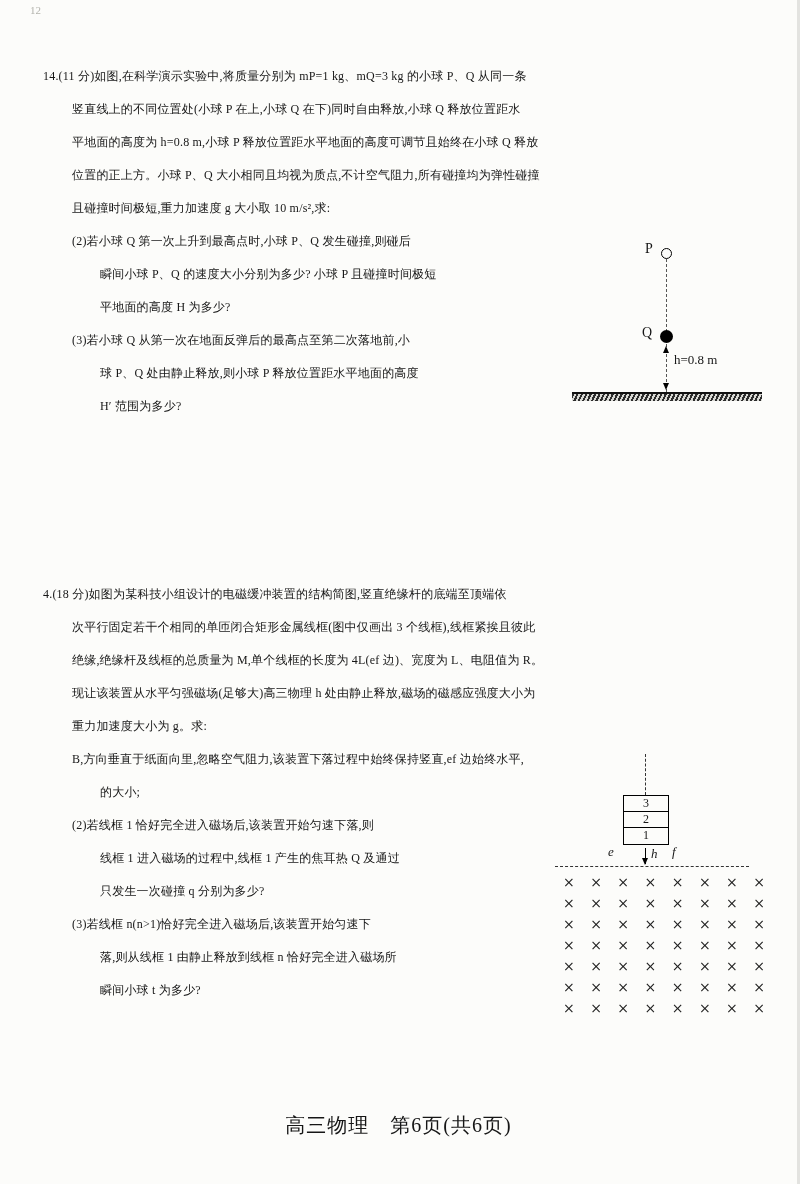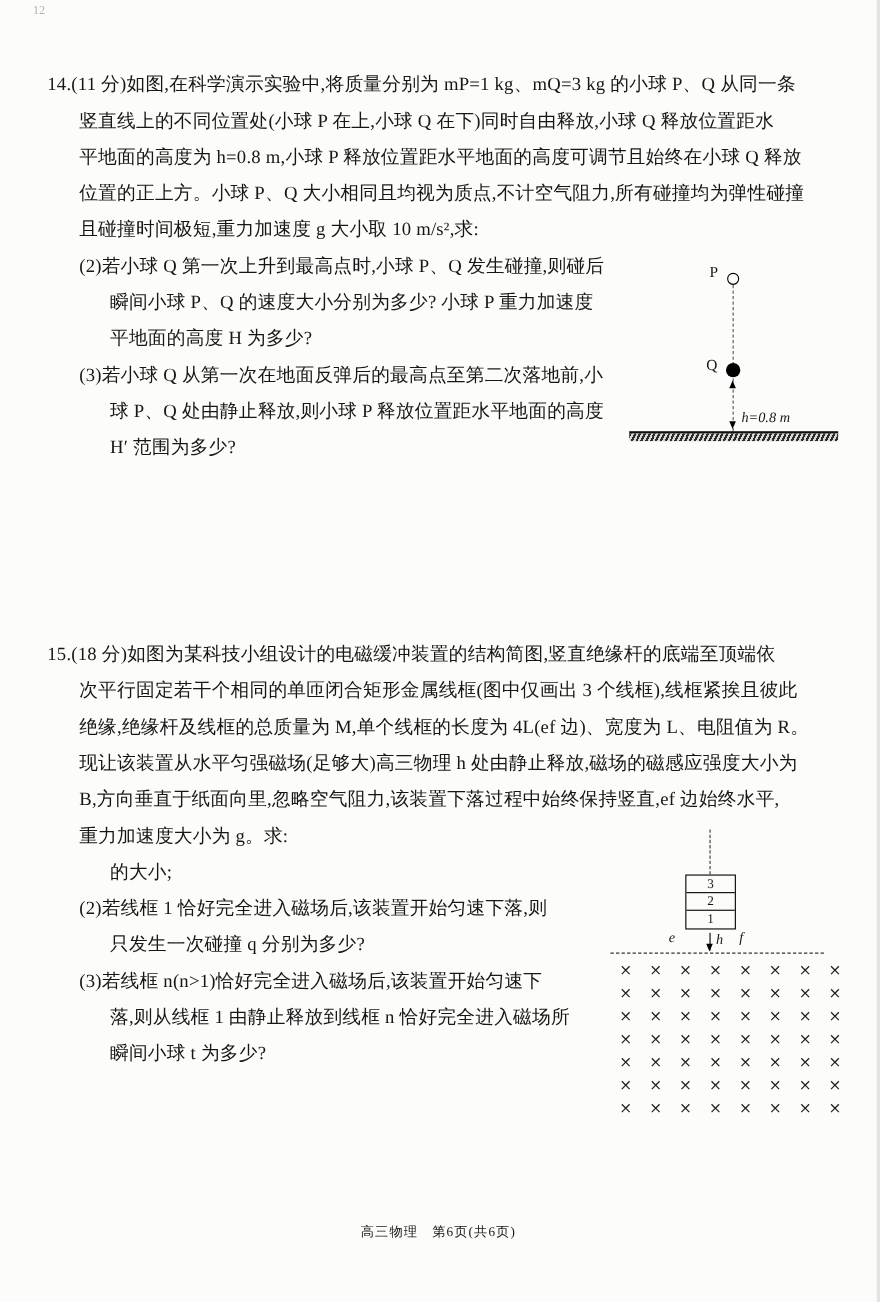--- a/index.html
+++ b/index.html
@@ -5,37 +5,37 @@
   * { margin:0; padding:0; box-sizing:border-box; }
   html,body { width:800px; height:1184px; }
   body { background:#efefed; font-family:"Liberation Serif","DejaVu Serif",serif; }
   .page { position:relative; width:800px; height:1184px; background:#fcfcfa; overflow:hidden;
           color:#161616; border-right:3px solid #e3e3e0; }
   .artifact { position:absolute; left:30px; top:4px; font-size:11px; color:#b3b3ad; }
 
   .textblock { position:absolute; left:43px; right:28px; z-index:1; }
   .p14 { top:60px; }
   .p15 { top:578px; }
-  .textline { white-space:nowrap; font-size:17px; height:33px; line-height:33px;
+  .textline { white-space:nowrap; font-size:12px; height:33px; line-height:33px;
               letter-spacing:0.2px; overflow:visible; }
   .ind0 { padding-left:0; }
   .ind1 { padding-left:29px; }
   .ind2 { padding-left:57px; }
 
   
   .diag14 { position:absolute; left:570px; top:236px; width:196px; height:176px; z-index:2; }
   .diag14 .dropline { position:absolute; left:96px; top:18px; height:138px; width:0;
                       border-left:1px dashed #555; }
   .ballP { position:absolute; left:91px; top:12px; width:11px; height:11px; border:1.6px solid #000;
            border-radius:50%; background:#fcfcfa; }
   .ballQ { position:absolute; left:90px; top:94px; width:13px; height:13px; background:#000;
            border-radius:50%; }
   .lblP { position:absolute; left:75px; top:5px; font-size:14px; }
   .lblQ { position:absolute; left:72px; top:89px; font-size:14px; }
-  .lblH14 { position:absolute; left:104px; top:136px; font-size:13px; font-style:italic; }
+  .lblH14 { position:absolute; left:104px; top:116px; font-size:13px; }
   .ground { position:absolute; left:2px; top:156px; width:190px; height:9px;
             border-top:2px solid #111;
             background:repeating-linear-gradient(115deg,#2c2c2c 0 2px,#d9d9d4 2px 4px); }
   .arr { position:absolute; width:0; height:0; }
   .arr-up   { border-left:3.5px solid transparent; border-right:3.5px solid transparent; border-bottom:7px solid #000; }
   .arr-down { border-left:3.5px solid transparent; border-right:3.5px solid transparent; border-top:7px solid #000; }
 
   
   .diag15 { position:absolute; left:555px; top:752px; width:200px; height:276px; z-index:2; }
   .rod { position:absolute; left:90px; top:2px; height:41px; width:0; border-left:1.6px dashed #333; }
@@ -45,64 +45,65 @@
   .lbl-e { position:absolute; left:53px; top:92px; font-size:13px; font-style:italic; }
   .lbl-f { position:absolute; left:117px; top:92px; font-size:13px; font-style:italic; }
   .hline15 { position:absolute; left:90px; top:96px; height:16px; width:0; border-left:1px solid #000; }
   .lbl-h15 { position:absolute; left:96px; top:94px; font-size:13px; font-style:italic; }
   .boundary { position:absolute; left:0; top:114px; width:194px; height:0; border-top:1.5px dashed #333; }
   .field { position:absolute; left:8px; top:120px; width:182px; }
   .fieldrow { font-size:14px; line-height:21px; height:21px; word-spacing:11px;
               white-space:nowrap; color:#1d1d1d; font-family:"DejaVu Sans",sans-serif; }
 
   .footer { position:absolute; left:0; top:1112px; width:100%; text-align:center;
-            font-size:12px; letter-spacing:1px; }
+            font-size:20px; letter-spacing:1px; }
 </style>
 </head>
 <body>
 
 <div class="page">
 
   <div class="artifact">12</div>
 
   <section class="textblock p14">
     <div class="textline ind0">14.(11 分)如图,在科学演示实验中,将质量分别为 mP=1 kg、mQ=3 kg 的小球 P、Q 从同一条</div>
     <div class="textline ind1">竖直线上的不同位置处(小球 P 在上,小球 Q 在下)同时自由释放,小球 Q 释放位置距水</div>
     <div class="textline ind1">平地面的高度为 h=0.8 m,小球 P 释放位置距水平地面的高度可调节且始终在小球 Q 释放</div>
     <div class="textline ind1">位置的正上方。小球 P、Q 大小相同且均视为质点,不计空气阻力,所有碰撞均为弹性碰撞</div>
     <div class="textline ind1">且碰撞时间极短,重力加速度 g 大小取 10 m/s²,求:</div>
     <div class="textline ind1">(2)若小球 Q 第一次上升到最高点时,小球 P、Q 发生碰撞,则碰后</div>
-    <div class="textline ind2">瞬间小球 P、Q 的速度大小分别为多少? 小球 P 重力加速度</div>
+    <div class="textline ind2">瞬间小球 P、Q 的速度大小分别为多少? 小球 P 且碰撞时间极短</div>
     <div class="textline ind2">平地面的高度 H 为多少?</div>
     <div class="textline ind1">(3)若小球 Q 从第一次在地面反弹后的最高点至第二次落地前,小</div>
     <div class="textline ind2">球 P、Q 处由静止释放,则小球 P 释放位置距水平地面的高度</div>
     <div class="textline ind2">H′ 范围为多少?</div>
   </section>
 
   <div class="diag14">
     <div class="dropline"></div>
     <span class="lblP">P</span>
     <div class="ballP"></div>
     <span class="lblQ">Q</span>
     <div class="ballQ"></div>
     <div class="arr arr-up" style="left:93px; top:110px;"></div>
     <div class="arr arr-down" style="left:93px; top:147px;"></div>
     <span class="lblH14">h=0.8 m</span>
     <div class="ground"></div>
   </div>
 
   <section class="textblock p15">
-    <div class="textline ind0">15.(18 分)如图为某科技小组设计的电磁缓冲装置的结构简图,竖直绝缘杆的底端至顶端依</div>
+    <div class="textline ind0">4.(18 分)如图为某科技小组设计的电磁缓冲装置的结构简图,竖直绝缘杆的底端至顶端依</div>
     <div class="textline ind1">次平行固定若干个相同的单匝闭合矩形金属线框(图中仅画出 3 个线框),线框紧挨且彼此</div>
     <div class="textline ind1">绝缘,绝缘杆及线框的总质量为 M,单个线框的长度为 4L(ef 边)、宽度为 L、电阻值为 R。</div>
     <div class="textline ind1">现让该装置从水平匀强磁场(足够大)高三物理 h 处由静止释放,磁场的磁感应强度大小为</div>
+    <div class="textline ind1">重力加速度大小为 g。求:</div>
     <div class="textline ind1">B,方向垂直于纸面向里,忽略空气阻力,该装置下落过程中始终保持竖直,ef 边始终水平,</div>
-    <div class="textline ind1">重力加速度大小为 g。求:</div>
     <div class="textline ind2">的大小;</div>
     <div class="textline ind1">(2)若线框 1 恰好完全进入磁场后,该装置开始匀速下落,则</div>
+    <div class="textline ind2">线框 1 进入磁场的过程中,线框 1 产生的焦耳热 Q 及通过</div>
     <div class="textline ind2">只发生一次碰撞 q 分别为多少?</div>
     <div class="textline ind1">(3)若线框 n(n&gt;1)恰好完全进入磁场后,该装置开始匀速下</div>
     <div class="textline ind2">落,则从线框 1 由静止释放到线框 n 恰好完全进入磁场所</div>
     <div class="textline ind2">瞬间小球 t 为多少?</div>
   </section>
 
   <div class="diag15">
     <div class="rod"></div>
     <div class="frames">
       <div class="frame">3</div>

